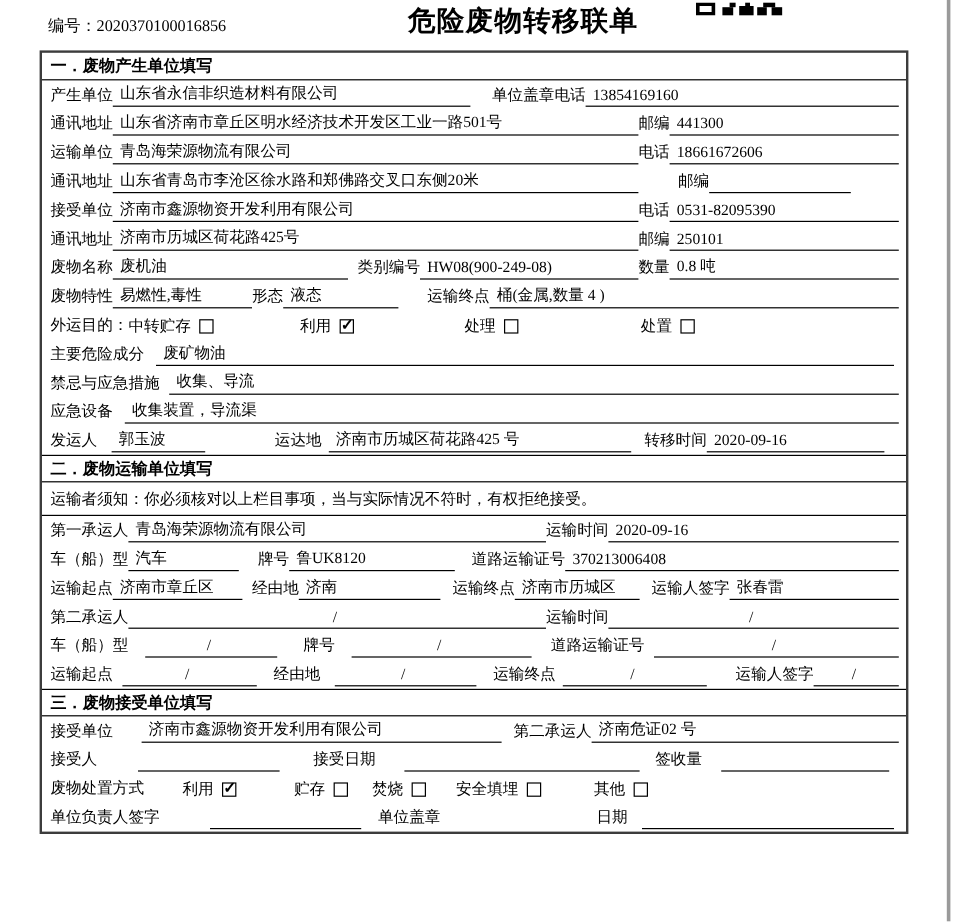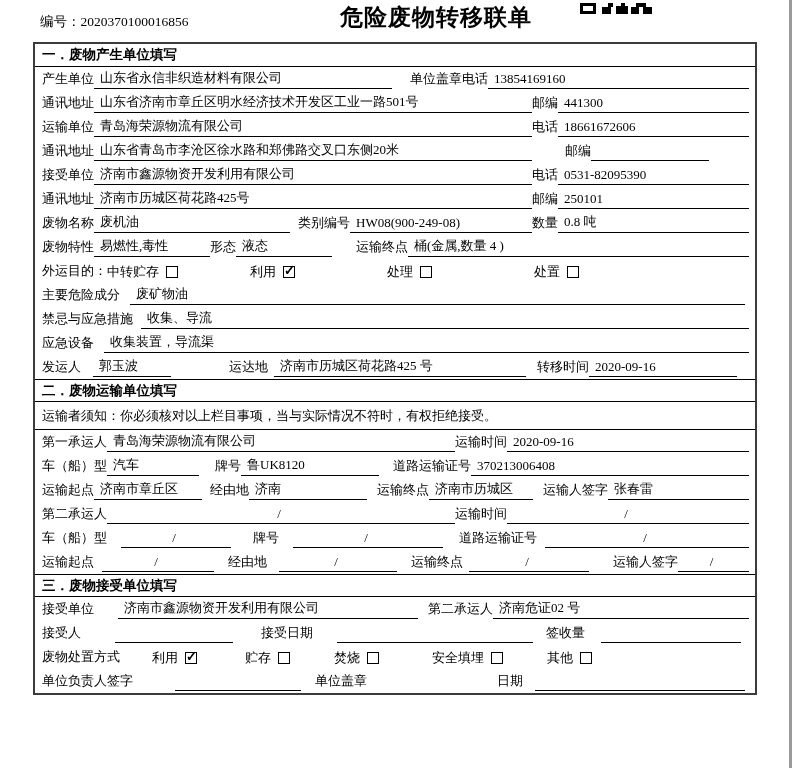--- a/index.html
+++ b/index.html
@@ -263,25 +263,25 @@
   <div class="row">
     <span class="lbl">废物处置方式</span>
     <span class="cb-item" style="margin-left:32px">
       <span>利用</span>
       <span class="cb checked"></span>
     </span>
     <span class="cb-item" style="margin-left:48px">
       <span>贮存</span>
       <span class="cb"></span>
     </span>
-    <span class="cb-item" style="margin-left:44px">
+    <span class="cb-item" style="margin-left:20px">
       <span>焚烧</span>
       <span class="cb"></span>
     </span>
-    <span class="cb-item" style="margin-left:53px">
+    <span class="cb-item" style="margin-left:25px">
       <span>安全填埋</span>
       <span class="cb"></span>
     </span>
     <span class="cb-item" style="margin-left:44px">
       <span>其他</span>
       <span class="cb"></span>
     </span>
   </div>
 
   <div class="row">

